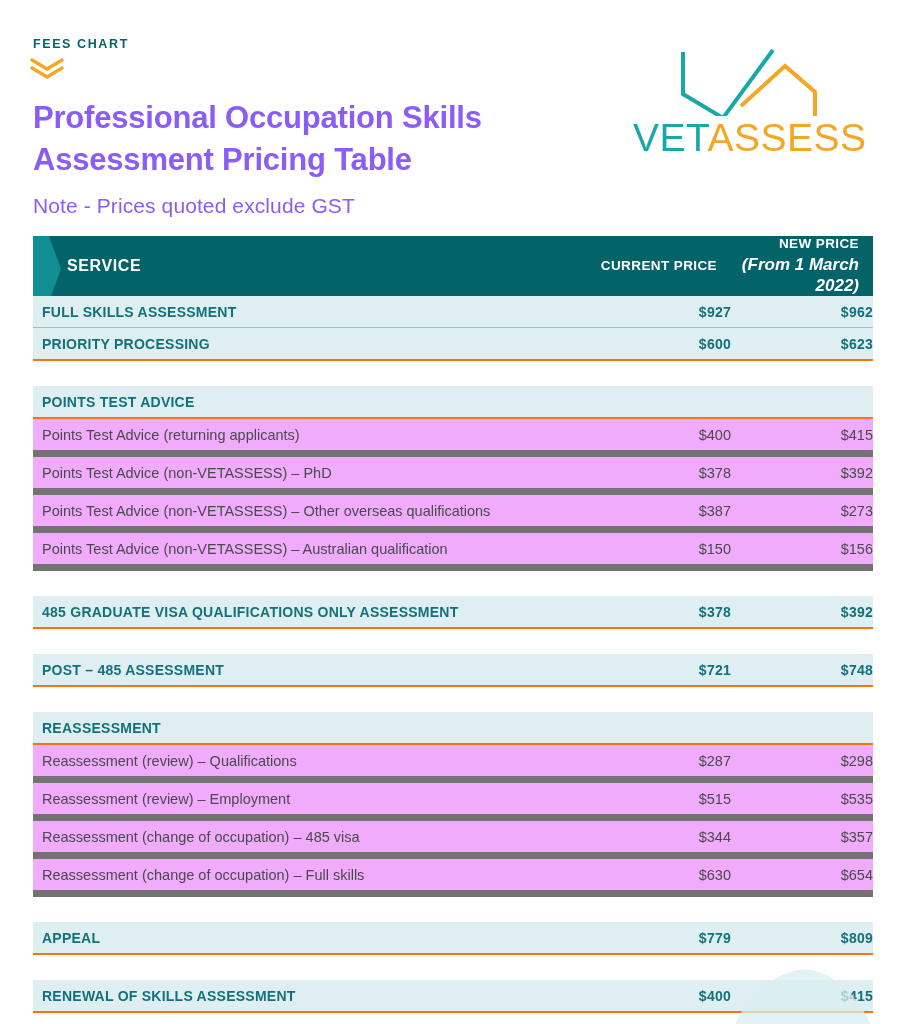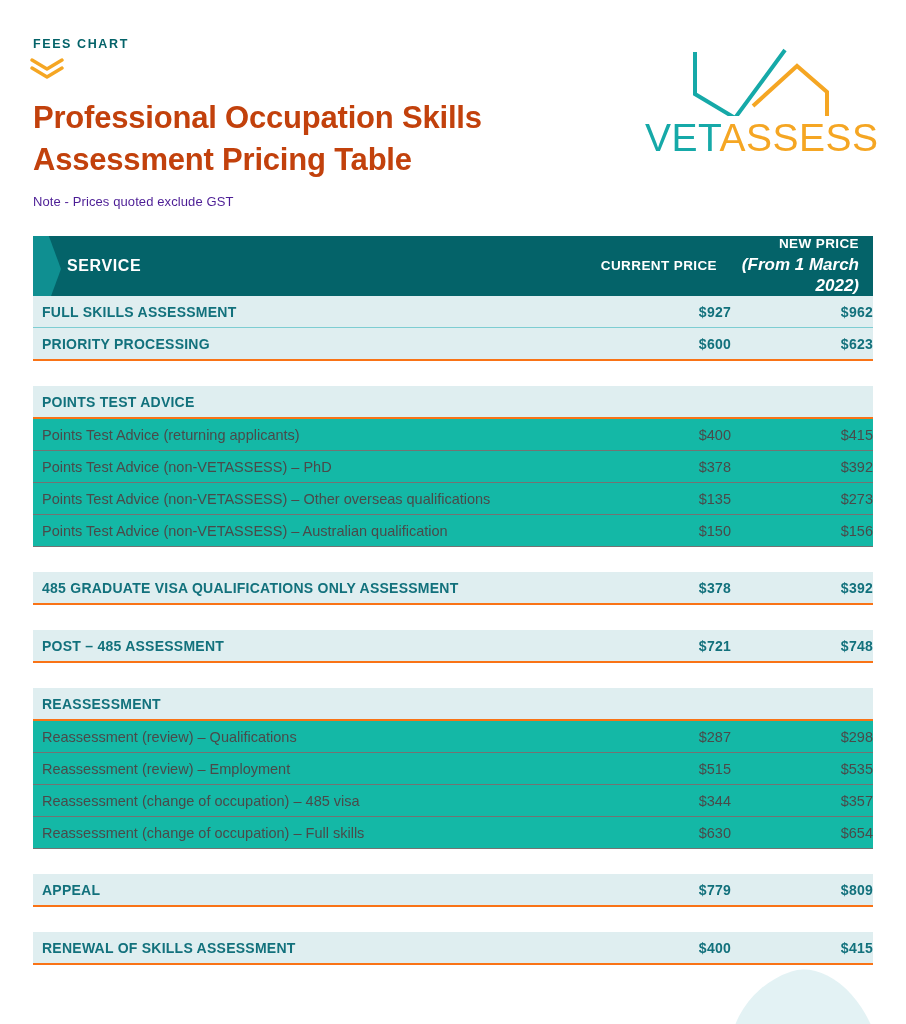--- a/index.html
+++ b/index.html
@@ -56,37 +56,37 @@
   .chev-down {
     width: 34px;
     height: 22px;
     display: block;
     margin: 0 0 18px -3px;
   }
   .doc-title {
     font-size: 31px;
     line-height: 1.37;
     font-weight: bold;
-    color: #c2410c;
+    color: #8b5cf6;
     margin: 0;
     letter-spacing: -0.2px;
     max-width: 560px;
   }
   .doc-note {
-    font-size: 13px;
-    color: #4c1d95;
+    font-size: 21px;
+    color: #8b5cf6;
     margin: 12px 0 0 0;
     letter-spacing: .1px;
   }
 
   
   .logo {
     position: absolute;
     top: 44px;
-    right: 0;
+    right: 12px;
     width: 228px;
     text-align: left;
   }
   .logo svg { display: block; }
   .logo-mark { margin: 0 auto; }
   .logo-word {
     font-size: 39px;
     letter-spacing: .5px;
     line-height: 1;
     margin-top: 2px;
@@ -173,24 +173,24 @@
     font-weight: bold;
     font-size: 14px;
     letter-spacing: .25px;
     border-bottom: 2px solid #f97316;
     height: 31px;
   }
   tr.sect.tight td { border-bottom: 1px solid #7dcdd2; }
 
   
   tr.item td {
-    background: #14b8a6;
+    background: #f0abfc;
     color: #4a4a4a;
     font-size: 14.5px;
-    border-bottom: 1px solid #737373;
+    border-bottom: 7px solid #737373;
     height: 31px;
   }
 
   
   tr.gap td {
     height: 25px;
     background: #ffffff;
     border: none;
   }
 </style>
@@ -269,21 +269,21 @@
           <td class="cur">$400</td>
           <td class="newp">$415</td>
         </tr>
         <tr class="item">
           <td class="svc">Points Test Advice (non-VETASSESS) – PhD</td>
           <td class="cur">$378</td>
           <td class="newp">$392</td>
         </tr>
         <tr class="item">
           <td class="svc">Points Test Advice (non-VETASSESS) – Other overseas qualifications</td>
-          <td class="cur">$135</td>
+          <td class="cur">$387</td>
           <td class="newp">$273</td>
         </tr>
         <tr class="item">
           <td class="svc">Points Test Advice (non-VETASSESS) – Australian qualification</td>
           <td class="cur">$150</td>
           <td class="newp">$156</td>
         </tr>
         <tr class="gap">
           <td colspan="3"></td>
         </tr>

